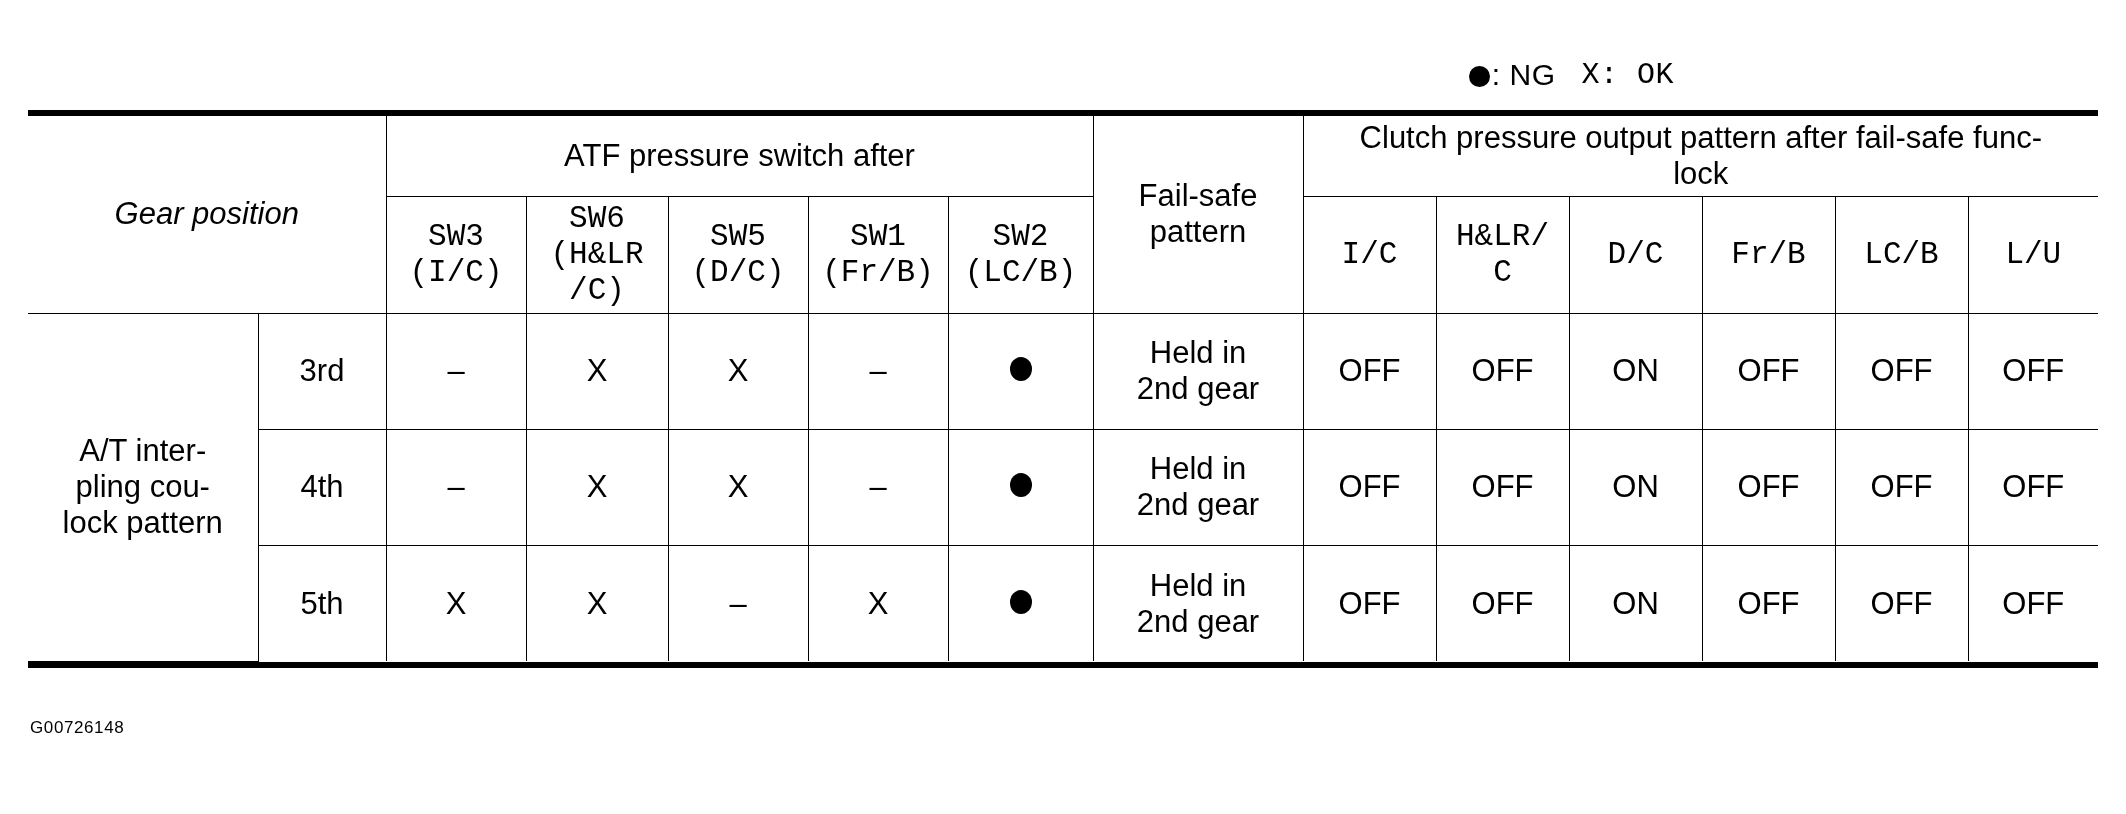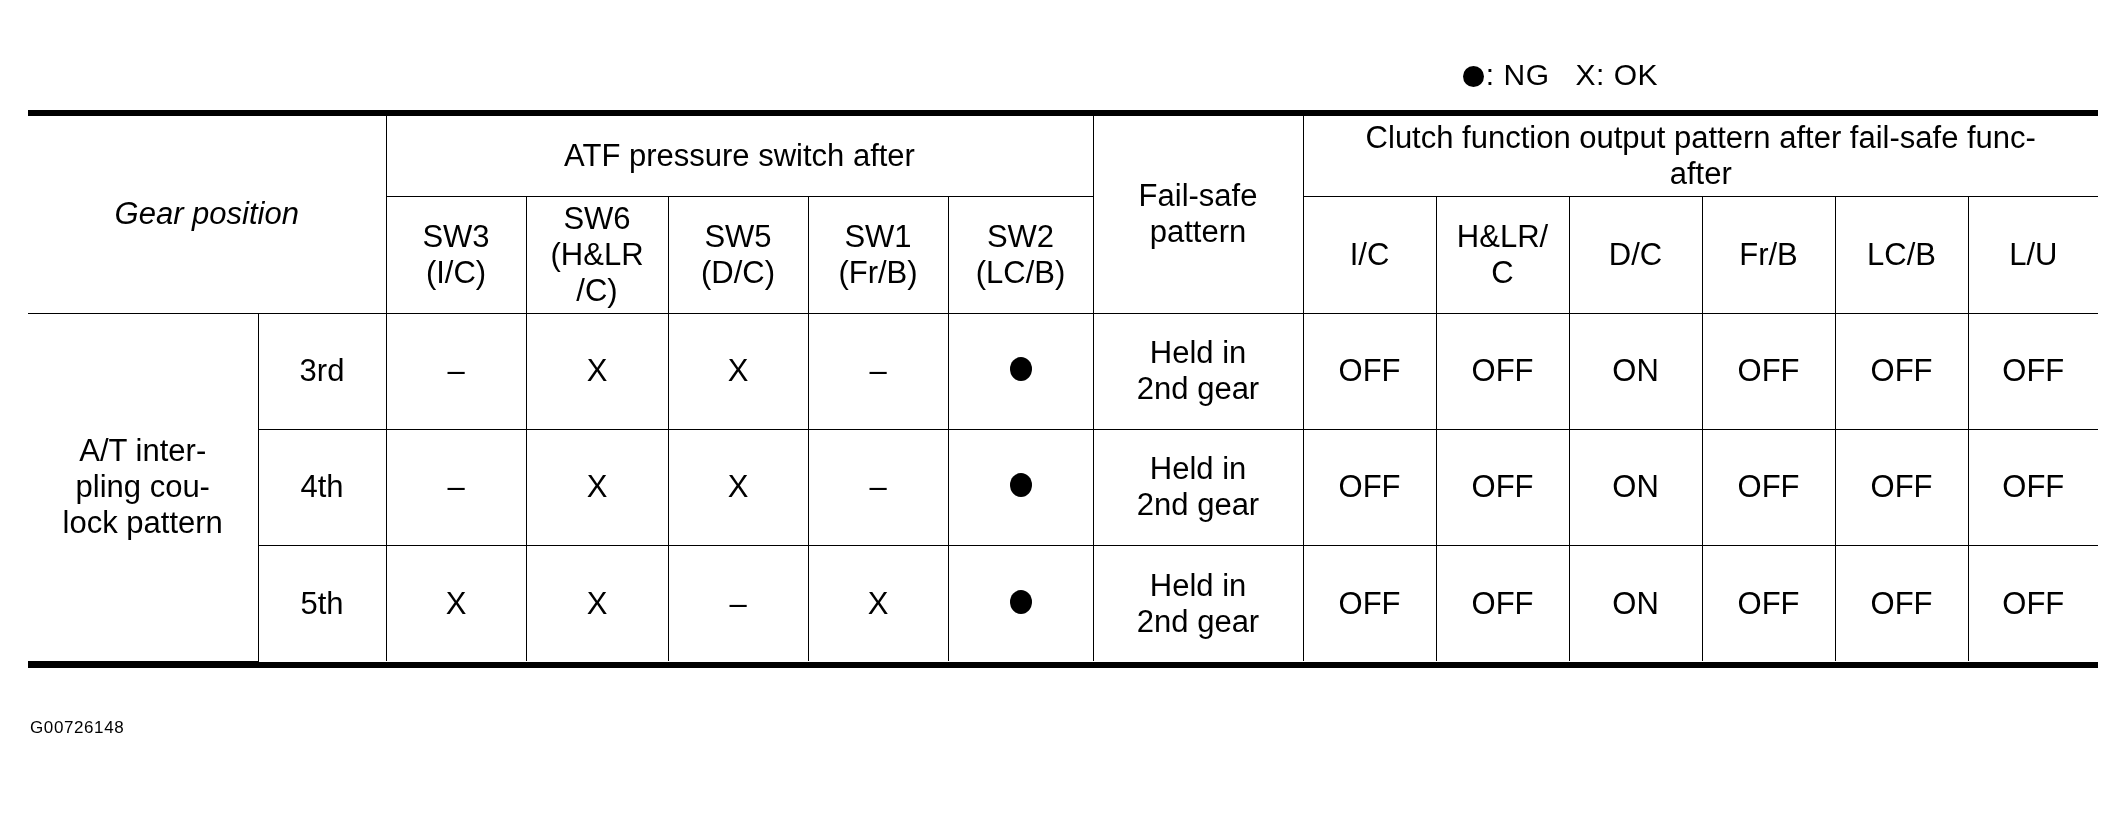--- a/index.html
+++ b/index.html
@@ -38,21 +38,21 @@
     display: inline-block;
     width: 21px;
     height: 21px;
     border-radius: 50%;
     background: #000;
     margin-right: 2px;
     position: relative;
     top: 2px;
   }
   .legend-seg { margin-right: 26px; }
-  .legend-seg:last-child { margin-right: 16px; }
+  .legend-seg:last-child { margin-right: 0; font-family: Liberation Mono, monospace; }
 
   
   .tbl-wrap {
     position: absolute;
     left: 28px;
     top: 110px;
     width: 2070px;
   }
   table.matrix {
     border-collapse: collapse;
@@ -82,21 +82,21 @@
   table.matrix tr > td:first-child,
   table.matrix tr > th:first-child { border-left: none; }
   table.matrix tr > td:last-child,
   table.matrix tr > th:last-child { border-right: none; }
   table.matrix tr:first-child > td,
   table.matrix tr:first-child > th { border-top: none; }
   table.matrix tr:last-child > td,
   table.matrix tr:last-child > th { border-bottom: none; }
 
   .hdr-band { height: 62px; }
-  .hdr-sub  { height: 96px; }
+  .hdr-sub  { height: 96px; font-family: Liberation Mono, monospace; }
   .body-row { height: 116px; }
 
   .gear-head {
     font-size: 31px;
     font-style: italic;
   }
   .sec-head {
     font-size: 31px;
     line-height: 1.18;
   }
@@ -163,22 +163,22 @@
       <tbody>
 
         <tr class="hdr-band">
           <td rowspan="2" colspan="2" class="gear-head">Gear position</td>
           <td colspan="5" class="sec-head">ATF pressure switch after</td>
           <td rowspan="2" class="sec-head cell-two-line">
             <div>Fail-safe</div>
             <div>pattern</div>
           </td>
           <td colspan="6" class="sec-head cell-two-line">
-            <div>Clutch function output pattern after fail-safe func-</div>
-            <div>after</div>
+            <div>Clutch pressure output pattern after fail-safe func-</div>
+            <div>lock</div>
           </td>
         </tr>
 
         <tr class="hdr-sub">
           <td class="cell-two-line">
             <div>SW3</div>
             <div>(I/C)</div>
           </td>
           <td class="cell-two-line">
             <div>SW6</div>

